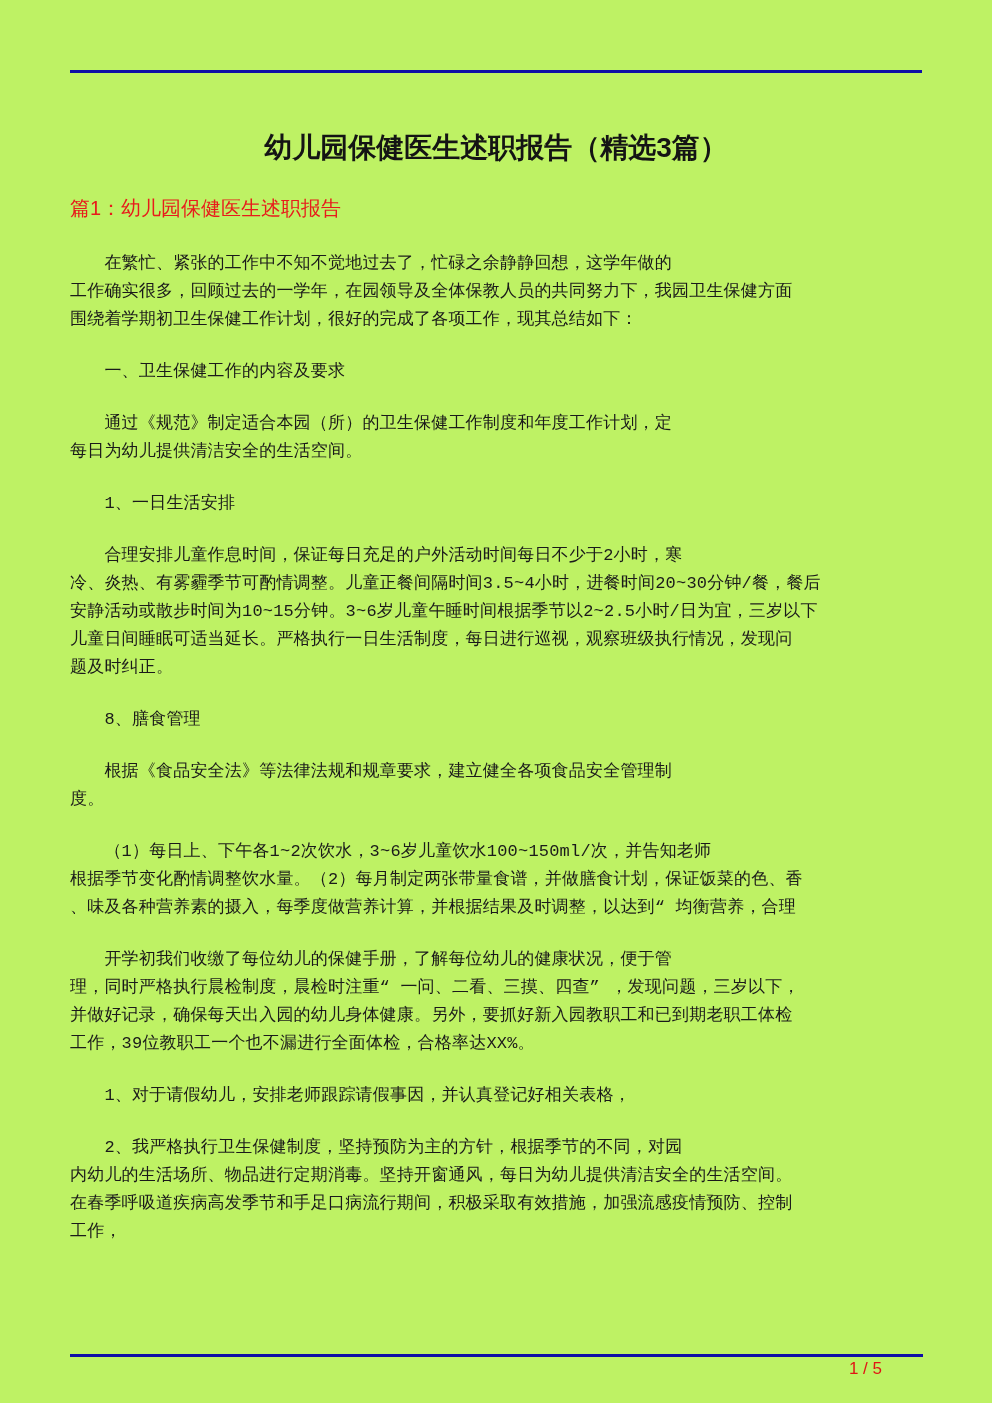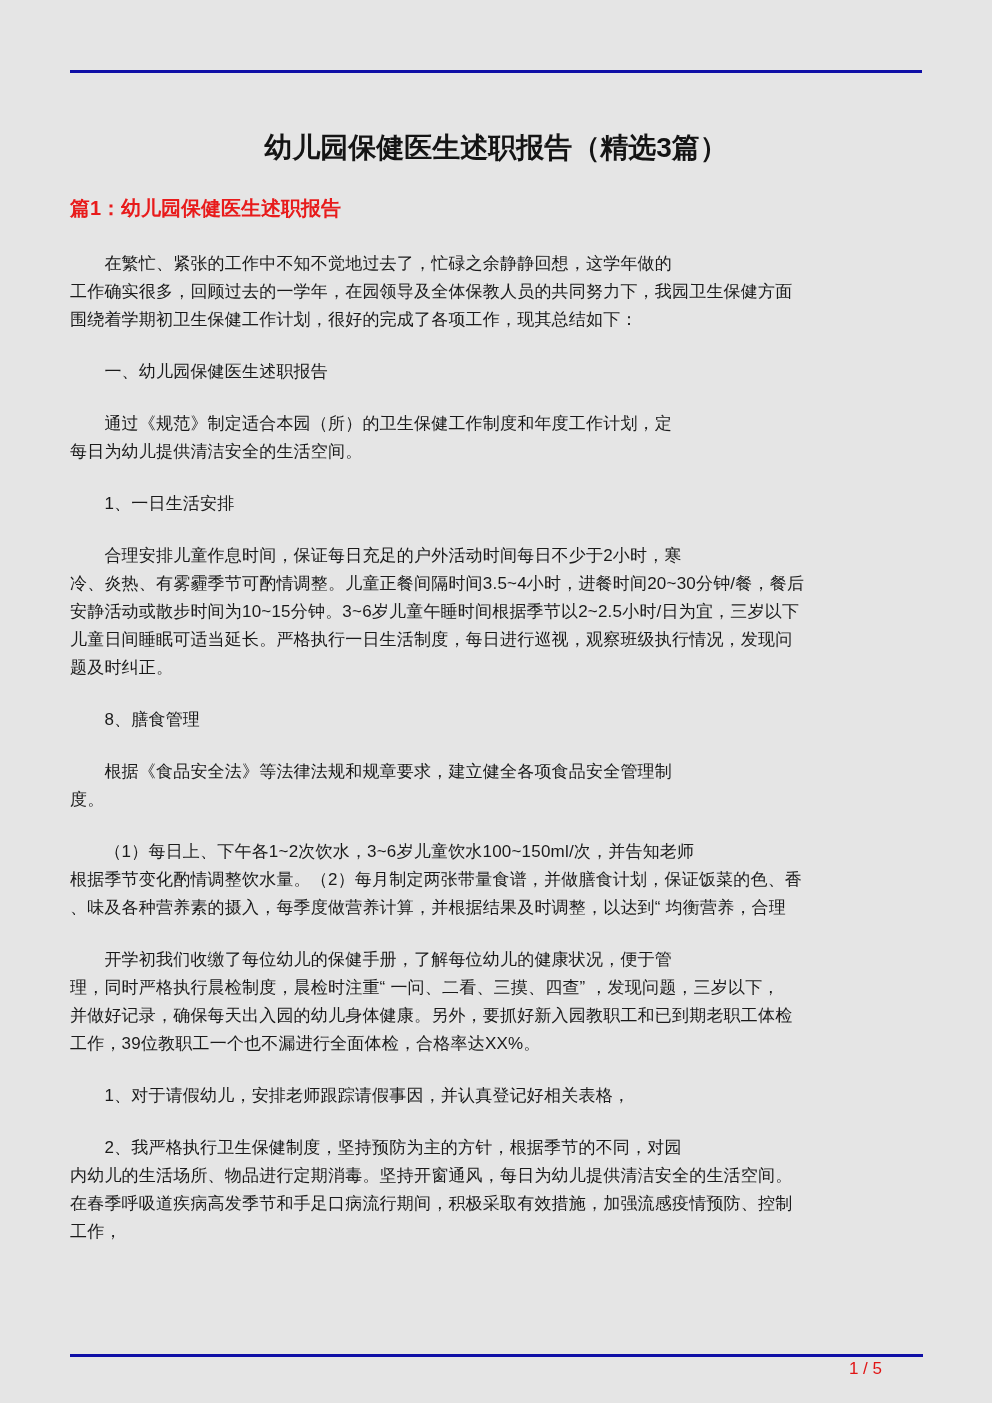--- a/index.html
+++ b/index.html
@@ -11,21 +11,21 @@
     width: 992px;
     height: 1403px;
     position: relative;
     font-family: "Liberation Sans", "DejaVu Sans", sans-serif;
     color: #1a1a1a;
     overflow: hidden;
   }
   .page {
     position: absolute;
     inset: 0;
-    background: #e5e5e5;
+    background: #bef264;
   }
   .content {
     padding: 0 70px;
   }
   .rule {
     height: 3px;
     background: #0f0fa6;
     border: none;
   }
   .top-rule {
@@ -38,31 +38,32 @@
     font-size: 28px;
     line-height: 38px;
     font-weight: bold;
     color: #141414;
     white-space: pre-wrap;
   }
   .section-heading {
     margin: 27px 0 0 0;
     font-size: 20px;
     line-height: 28px;
-    font-weight: bold;
+    font-weight: normal;
     color: #e81b1b;
     white-space: pre-wrap;
   }
   .para {
     font-size: 17px;
     line-height: 28px;
     margin: 24px 0 0 0;
     white-space: pre-wrap;
     color: #1a1a1a;
     letter-spacing: 0.2px;
+    font-family: Liberation Mono, monospace;
   }
   .para.first {
     margin-top: 28px;
   }
   .bottom-rule {
     position: absolute;
     left: 70px;
     top: 1354px;
     width: 853px;
   }
@@ -82,21 +83,21 @@
   <div class="content">
     <div class="rule top-rule"></div>
 
     <h1 class="doc-title">幼儿园保健医生述职报告（精选3篇）</h1>
 
     <h2 class="section-heading">篇1：幼儿园保健医生述职报告</h2>
 
     <p class="para first">　　在繁忙、紧张的工作中不知不觉地过去了，忙碌之余静静回想，这学年做的
 工作确实很多，回顾过去的一学年，在园领导及全体保教人员的共同努力下，我园卫生保健方面
 围绕着学期初卫生保健工作计划，很好的完成了各项工作，现其总结如下：</p>
-    <p class="para">　　一、幼儿园保健医生述职报告</p>
+    <p class="para">　　一、卫生保健工作的内容及要求</p>
     <p class="para">　　通过《规范》制定适合本园（所）的卫生保健工作制度和年度工作计划，定
 每日为幼儿提供清洁安全的生活空间。</p>
     <p class="para">　　1、一日生活安排</p>
     <p class="para">　　合理安排儿童作息时间，保证每日充足的户外活动时间每日不少于2小时，寒
 冷、炎热、有雾霾季节可酌情调整。儿童正餐间隔时间3.5~4小时，进餐时间20~30分钟/餐，餐后
 安静活动或散步时间为10~15分钟。3~6岁儿童午睡时间根据季节以2~2.5小时/日为宜，三岁以下
 儿童日间睡眠可适当延长。严格执行一日生活制度，每日进行巡视，观察班级执行情况，发现问
 题及时纠正。</p>
     <p class="para">　　8、膳食管理</p>
     <p class="para">　　根据《食品安全法》等法律法规和规章要求，建立健全各项食品安全管理制

